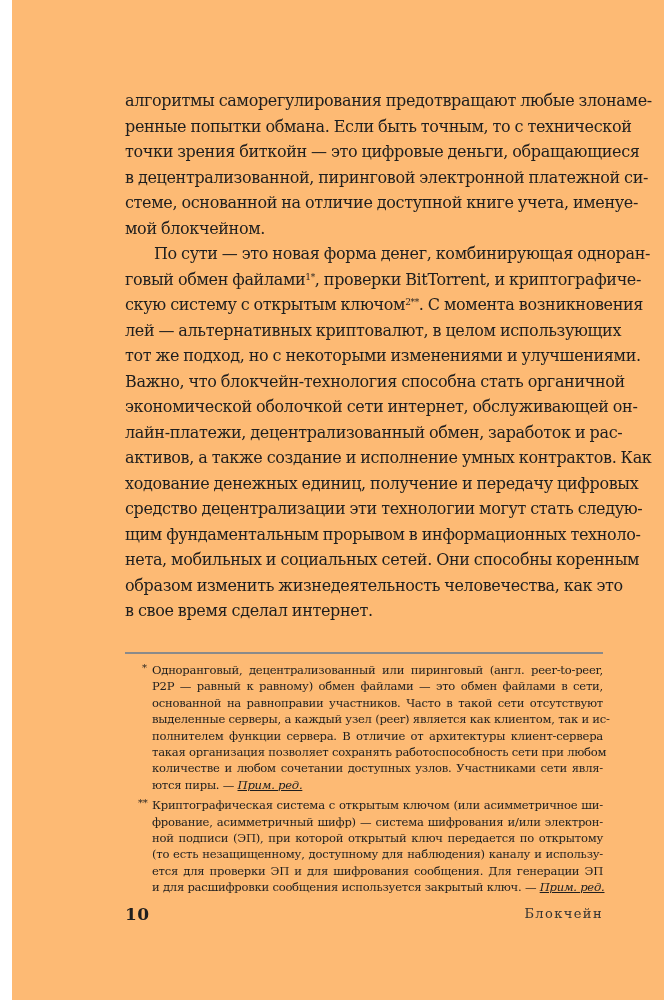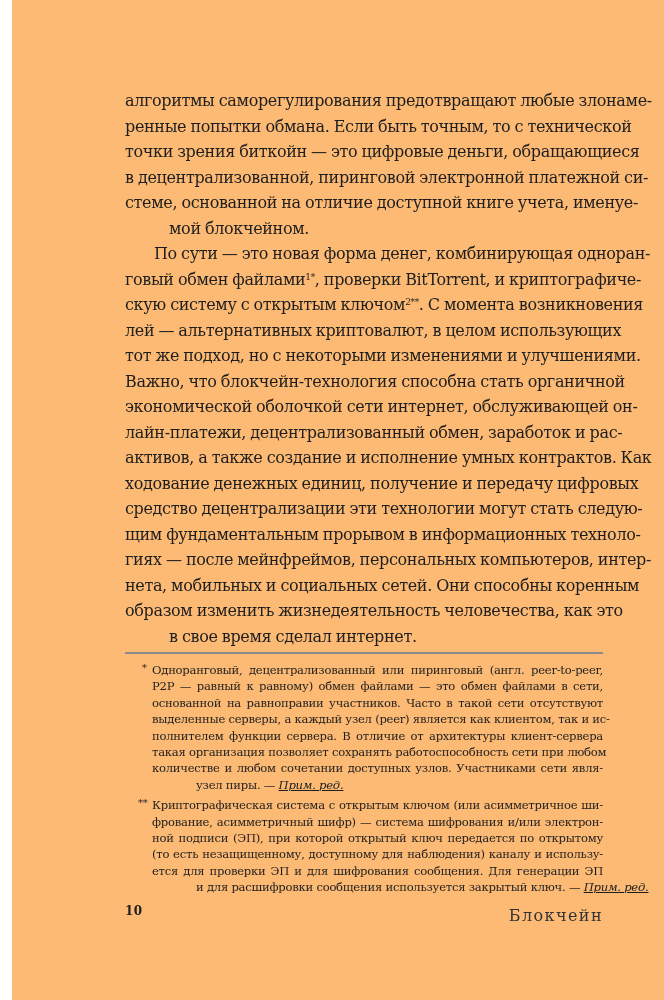--- a/index.html
+++ b/index.html
@@ -9,44 +9,44 @@
     background: #fdba74; color: #1e1e1e;
     font-family: "DejaVu Serif", "Liberation Serif", serif;
   }
   .main {
     position: absolute; left: 113px; top: 88px; width: 478px;
     font-size: 16px; line-height: 25.5px; text-align: justify;
     letter-spacing: -0.35px; word-spacing: -0.5px;
   }
   .main p { margin: 0; }
   .line { display: block; text-align: justify; text-align-last: justify; white-space: nowrap; }
-  .line.last { text-align-last: left; margin-left: 44px; }
+  .line.last { text-align-last: left; }
   .rule {
     position: absolute; left: 113px; top: 652px; width: 478px; height: 2px;
     background: #8a8a8a;
   }
   .notes {
     position: absolute; left: 140px; top: 662px; width: 451px;
     font-size: 11.6px; line-height: 16.4px; letter-spacing: -0.25px;
   }
   .note { position: relative; margin-bottom: 4px; }
   .note .mark { position: absolute; left: -10px; top: -2px; font-size: 10px; }
   .note .mark.double { left: -14px; }
   .note .line { text-align: justify; text-align-last: justify; }
   .note .line.last { text-align-last: left; }
   .ital { font-style: italic; text-decoration: underline; }
   .sup { font-size: 9px; vertical-align: 5px; line-height: 0; }
   .footer {
     position: absolute; left: 113px; top: 904px; width: 478px; height: 20px;
   }
   .page-number {
-    position: absolute; left: 0; top: 0; font-size: 12px; font-weight: bold; letter-spacing: 0.5px;
+    position: absolute; left: 0; top: 0; font-size: 17px; font-weight: bold; letter-spacing: 0.5px;
   }
   .running-title {
-    position: absolute; right: 0; top: 2px; font-size: 16px; letter-spacing: 1.4px; color: #333; text-align: center;
+    position: absolute; right: 0; top: 2px; font-size: 13px; letter-spacing: 1.4px; color: #333; text-align: center;
   }
 </style>
 </head>
 <body>
 
 <div class="page">
 
   <div class="main">
     <p>
       <span class="line">алгоритмы саморегулирования предотвращают любые злонаме-</span>
@@ -62,40 +62,39 @@
       <span class="line"><span>скую систему с открытым ключом</span><span class="sup">2**</span><span>. С момента возникновения</span></span>
       <span class="line">лей — альтернативных криптовалют, в целом использующих</span>
       <span class="line">тот же подход, но с некоторыми изменениями и улучшениями.</span>
       <span class="line">Важно, что блокчейн-технология способна стать органичной</span>
       <span class="line">экономической оболочкой сети интернет, обслуживающей он-</span>
       <span class="line">лайн-платежи, децентрализованный обмен, заработок и рас-</span>
       <span class="line">активов, а также создание и исполнение умных контрактов. Как</span>
       <span class="line">ходование денежных единиц, получение и передачу цифровых</span>
       <span class="line">средство децентрализации эти технологии могут стать следую-</span>
       <span class="line">щим фундаментальным прорывом в информационных техноло-</span>
-      <span class="line">гиях — после мейнфреймов, персональных компьютеров, интер-</span>
       <span class="line">нета, мобильных и социальных сетей. Они способны коренным</span>
       <span class="line">образом изменить жизнедеятельность человечества, как это</span>
       <span class="line last">в свое время сделал интернет.</span>
     </p>
   </div>
 
   <div class="rule"></div>
 
   <div class="notes">
     <div class="note">
       <span class="mark">*</span>
       <span class="line">Одноранговый, децентрализованный или пиринговый (англ. peer-to-peer,</span>
       <span class="line">P2P — равный к равному) обмен файлами — это обмен файлами в сети,</span>
       <span class="line">основанной на равноправии участников. Часто в такой сети отсутствуют</span>
       <span class="line">выделенные серверы, а каждый узел (peer) является как клиентом, так и ис-</span>
       <span class="line">полнителем функции сервера. В отличие от архитектуры клиент-сервера</span>
       <span class="line">такая организация позволяет сохранять работоспособность сети при любом</span>
       <span class="line">количестве и любом сочетании доступных узлов. Участниками сети явля-</span>
-      <span class="line last"><span>узел пиры. — </span><span class="ital">Прим. ред.</span></span>
+      <span class="line last"><span>ются пиры. — </span><span class="ital">Прим. ред.</span></span>
     </div>
     <div class="note">
       <span class="mark double">**</span>
       <span class="line">Криптографическая система с открытым ключом (или асимметричное ши-</span>
       <span class="line">фрование, асимметричный шифр) — система шифрования и/или электрон-</span>
       <span class="line">ной подписи (ЭП), при которой открытый ключ передается по открытому</span>
       <span class="line">(то есть незащищенному, доступному для наблюдения) каналу и использу-</span>
       <span class="line">ется для проверки ЭП и для шифрования сообщения. Для генерации ЭП</span>
       <span class="line last"><span>и для расшифровки сообщения используется закрытый ключ. — </span><span class="ital">Прим. ред.</span></span>
     </div>

